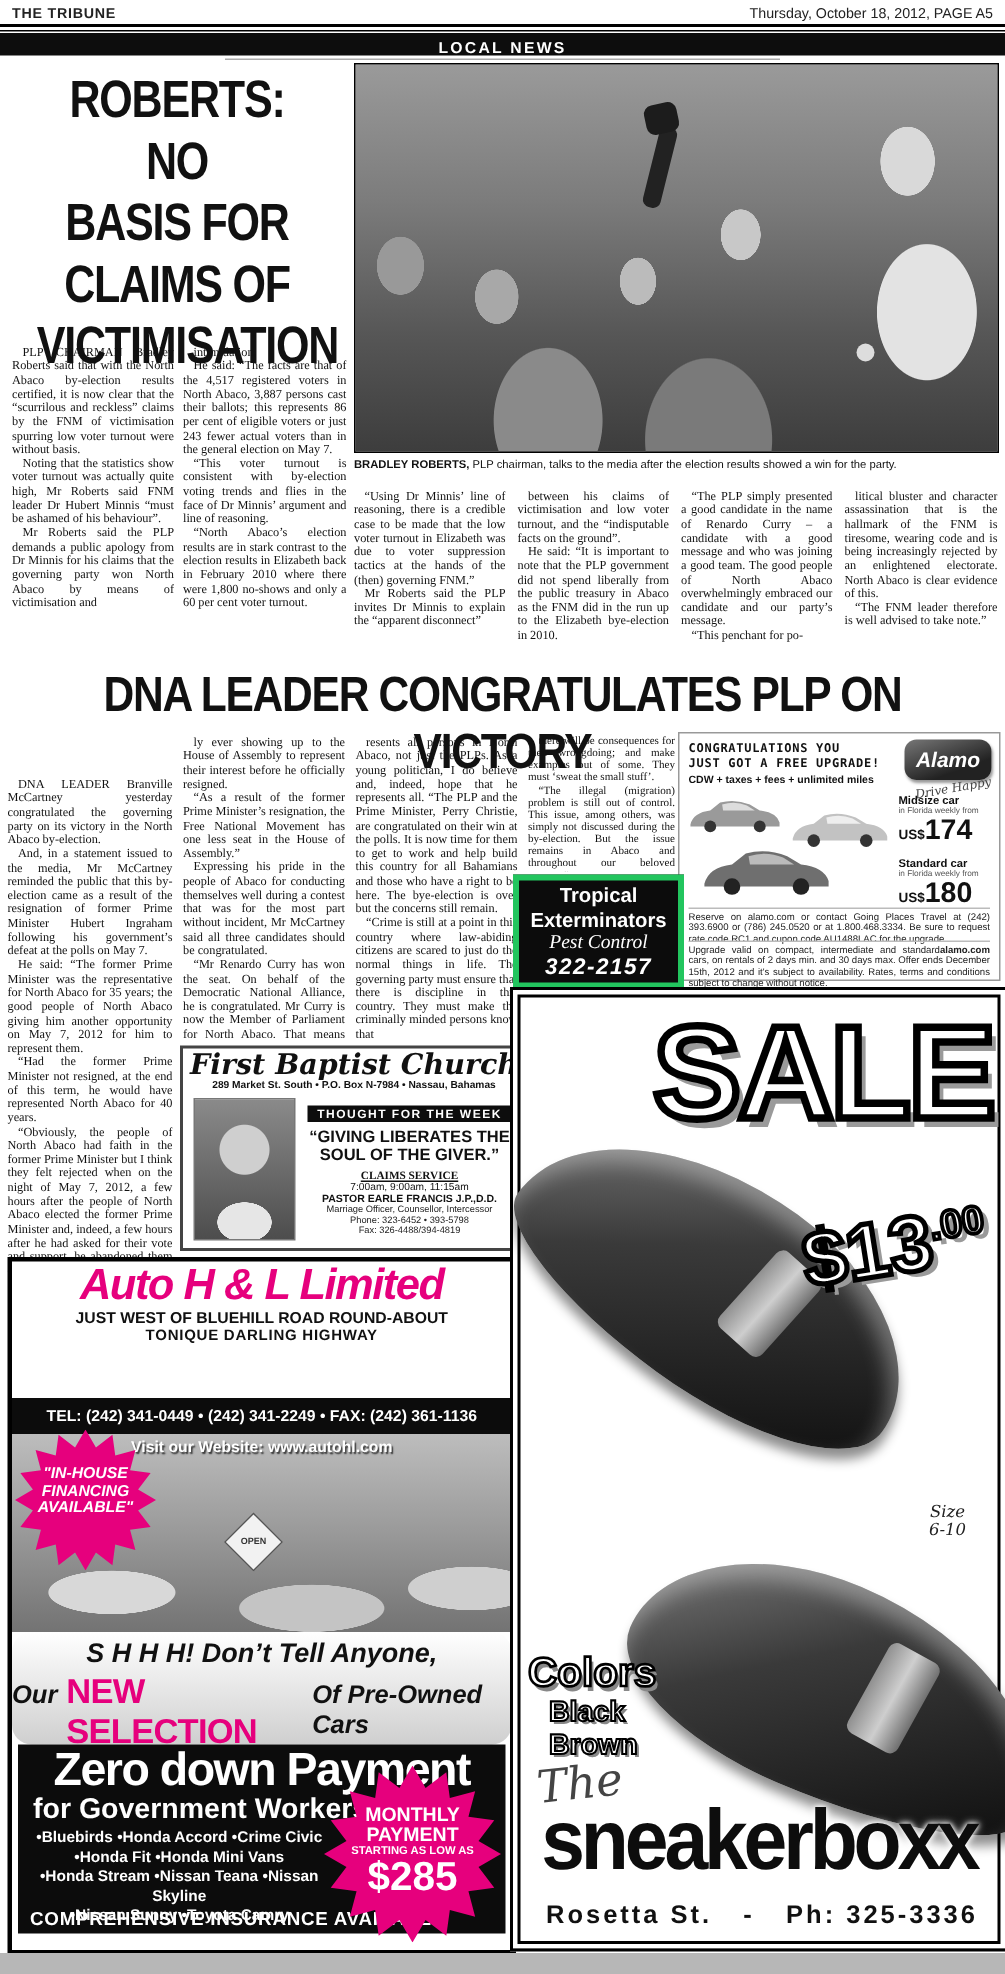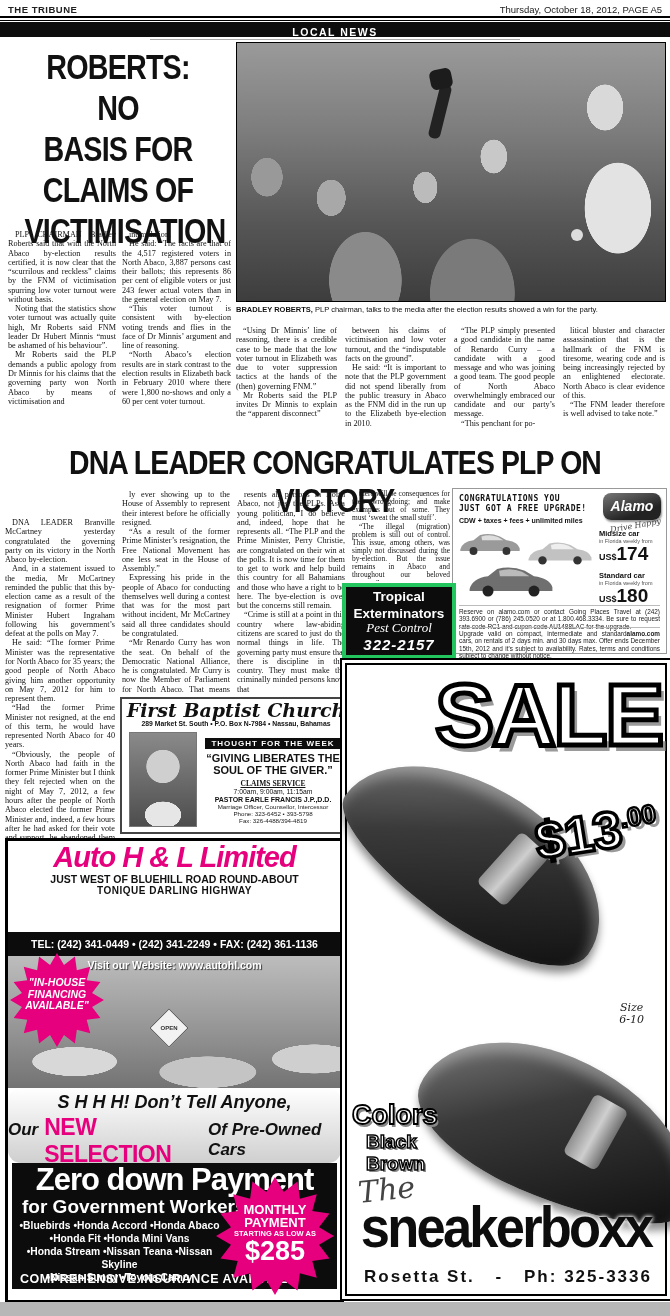--- a/index.html
+++ b/index.html
@@ -343,21 +343,21 @@
         <span class="au-our">Our</span>
         <span class="au-new">NEW SELECTION</span>
         <span class="au-pre">Of Pre-Owned Cars</span>
       </div>
       <div class="au-arr">Have Arrived!</div>
     </div>
     <div class="au-black">
       <div class="au-zero">Zero down Payment</div>
       <div class="au-gov">for Government Workers</div>
       <div class="au-cars">
-        <div>•Bluebirds  •Honda Accord  •Honda Abaco</div>
+        <div>•Bluebirds  •Honda Accord  •Crime Civic</div>
         <div>•Honda Fit  •Honda Mini Vans</div>
         <div>•Honda Stream  •Nissan Teana  •Nissan Skyline</div>
         <div>•Nissan Sunny  •Toyota Camry</div>
       </div>
       <div class="starburst au-star">
         <div class="m1">MONTHLY</div>
         <div class="m2">PAYMENT</div>
         <div class="m3">STARTING AS LOW AS</div>
         <div class="m4">$285</div>
       </div>

